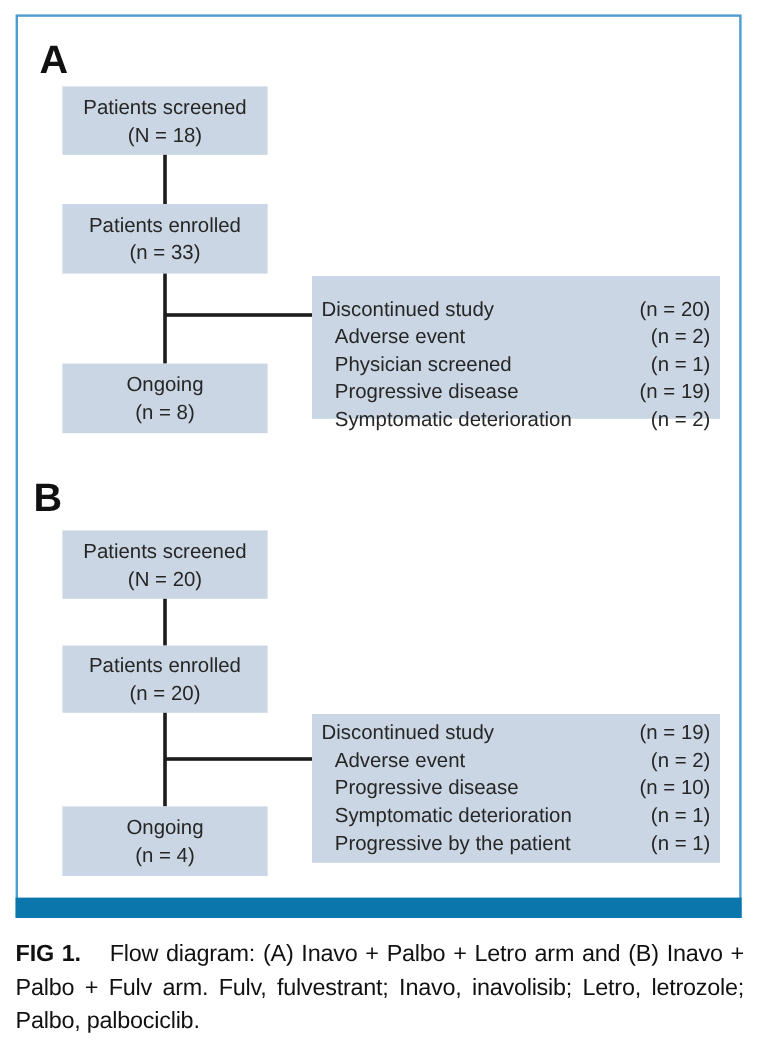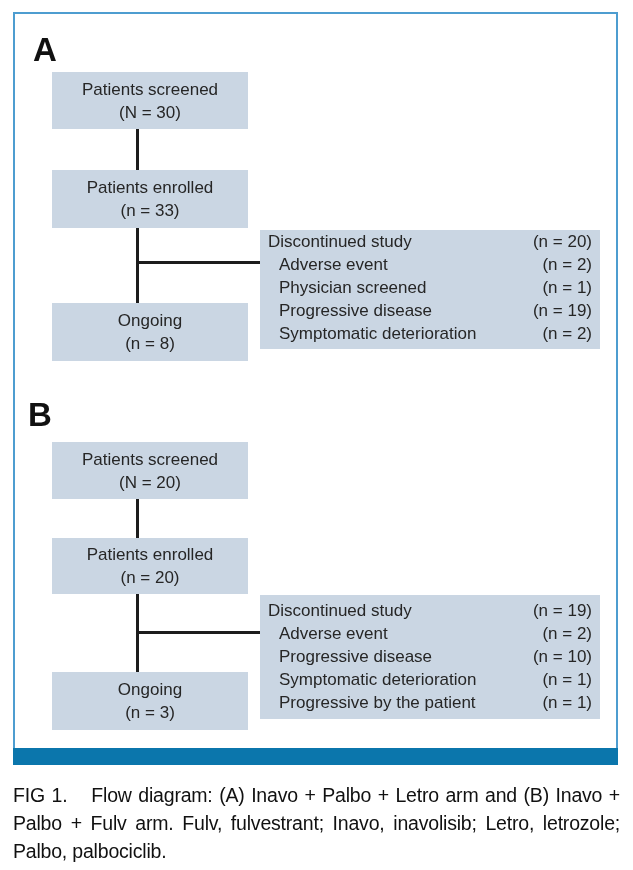--- a/index.html
+++ b/index.html
@@ -43,60 +43,60 @@
   .box {
     position: absolute;
     background: var(--box-fill);
     font-size: 17px;
     line-height: 23px;
     text-align: center;
     display: flex;
     flex-direction: column;
     justify-content: center;
   }
-  .small-box { left: 52px; width: 196px; }
+  .small-box { left: 52px; width: 171px; }
   .disc-box {
     position: absolute;
     left: 260px;
     width: 340px;
     background: var(--box-fill);
     font-size: 17px;
     line-height: 23px;
-    padding: 0 8px;
+    padding: 16px 8px;
   }
   .disc-row { display: flex; justify-content: space-between; }
   .disc-row .lbl { white-space: nowrap; }
   .disc-row.indent .lbl { padding-left: 11px; }
   .disc-row .val { white-space: nowrap; }
   .vline { position: absolute; width: 3px; background: var(--line); }
   .hline { position: absolute; height: 3px; background: var(--line); }
   .caption {
     position: absolute;
     left: 13px; top: 781px;
     width: 607px;
     font-size: 19.5px;
     line-height: 28px;
     text-align: justify;
     color: #111111;
     letter-spacing: -0.2px;
   }
-  .caption .fig-num { font-weight: normal; margin-right: 24px; }
+  .caption .fig-num { font-weight: bold; margin-right: 24px; }
 </style>
 </head>
 <body>
 
 <div class="figure">
 
   <div class="frame"></div>
 
   <div class="panel-label" style="left:33px; top:33px;">A</div>
 
   <div class="box small-box" style="top:72px; height:57px;">
     <div>Patients screened</div>
-    <div>(N = 30)</div>
+    <div>(N = 18)</div>
   </div>
 
   <div class="vline" style="left:136px; top:129px; height:41px;"></div>
 
   <div class="box small-box" style="top:170px; height:58px;">
     <div>Patients enrolled</div>
     <div>(n = 33)</div>
   </div>
 
   <div class="vline" style="left:136px; top:228px; height:75px;"></div>
@@ -165,21 +165,21 @@
       <span class="val">(n = 1)</span>
     </div>
     <div class="disc-row indent">
       <span class="lbl">Progressive by the patient</span>
       <span class="val">(n = 1)</span>
     </div>
   </div>
 
   <div class="box small-box" style="top:672px; height:58px;">
     <div>Ongoing</div>
-    <div>(n = 3)</div>
+    <div>(n = 4)</div>
   </div>
 
   <div class="bottom-bar"></div>
 
   <div class="caption">
     <span class="fig-num">FIG 1.</span><span>Flow diagram: (A) Inavo + Palbo + Letro arm and (B) Inavo + Palbo + Fulv arm. Fulv, fulvestrant; Inavo, inavolisib; Letro, letrozole; Palbo, palbociclib.</span>
   </div>
 
 </div>
 

